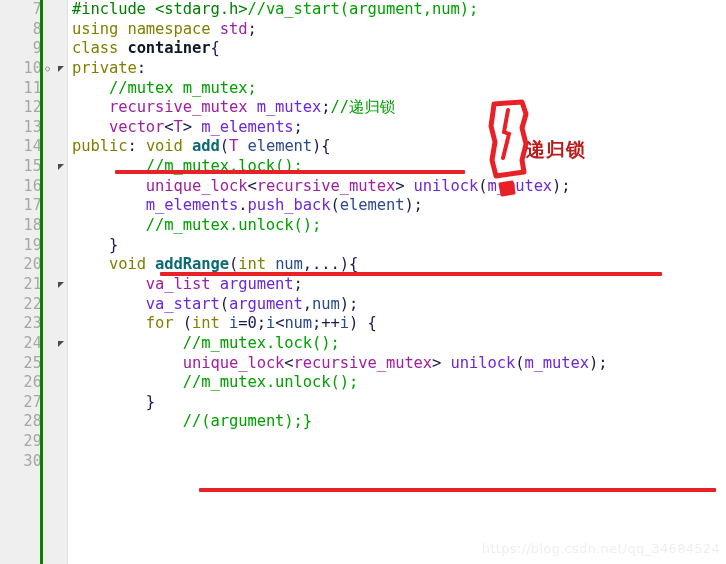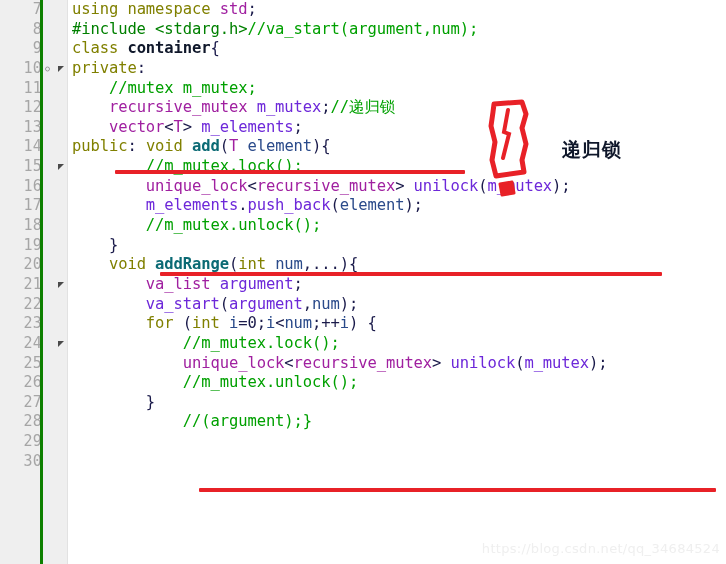--- a/index.html
+++ b/index.html
@@ -130,27 +130,26 @@
     inset: 0;
     pointer-events: none;
   }
   .red-underline {
     position: absolute;
     background: #e82127;
     border-radius: 1px;
   }
   .cn-note {
     position: absolute;
-    color: #0f172a;
+    color: #b91c1c;
     font-family: "DejaVu Sans", "Liberation Sans", sans-serif;
     font-size: 19px;
     font-weight: bold;
     letter-spacing: 1px;
     white-space: nowrap;
-    margin-left: 36px;
   }
   .excl-mark {
     position: absolute;
   }
 
   
   .watermark {
     position: absolute;
     right: 6px;
     bottom: 8px;
@@ -247,22 +246,22 @@
           <div class="gut-row">
             <span class="gut-num">30</span>
           </div>
         </div>
       <div class="change-bar"></div>
       <div class="gutter-edge"></div>
     </div>
 
     <div class="code-area">
       <div class="code-rows" id="code-rows">
+          <div class="code-row"><span class="tok-pre">#include</span><span class="tok-punc"> </span><span class="tok-pre">&lt;stdarg.h&gt;</span><span class="tok-cmt">//va_start(argument,num);</span></div>
           <div class="code-row"><span class="tok-kw">using</span><span class="tok-punc"> </span><span class="tok-kw">namespace</span><span class="tok-punc"> </span><span class="tok-type">std</span><span class="tok-punc">;</span></div>
-          <div class="code-row"><span class="tok-pre">#include</span><span class="tok-punc"> </span><span class="tok-pre">&lt;stdarg.h&gt;</span><span class="tok-cmt">//va_start(argument,num);</span></div>
           <div class="code-row"><span class="tok-kw">class</span><span class="tok-punc"> </span><span class="tok-cls">container</span><span class="tok-punc">{</span></div>
           <div class="code-row"><span class="tok-kw">private</span><span class="tok-punc">:</span></div>
           <div class="code-row"><span class="tok-punc">    </span><span class="tok-cmt">//mutex m_mutex;</span></div>
           <div class="code-row"><span class="tok-punc">    </span><span class="tok-type">recursive_mutex</span><span class="tok-punc"> </span><span class="tok-id">m_mutex</span><span class="tok-punc">;</span><span class="tok-cmt">//递归锁</span></div>
           <div class="code-row"><span class="tok-punc">    </span><span class="tok-type">vector</span><span class="tok-punc">&lt;</span><span class="tok-type">T</span><span class="tok-punc">&gt; </span><span class="tok-id">m_elements</span><span class="tok-punc">;</span></div>
           <div class="code-row"><span class="tok-kw">public</span><span class="tok-punc">: </span><span class="tok-kw">void</span><span class="tok-punc"> </span><span class="tok-fn">add</span><span class="tok-punc">(</span><span class="tok-type">T</span><span class="tok-punc"> </span><span class="tok-var">element</span><span class="tok-punc">){</span></div>
           <div class="code-row"><span class="tok-punc">        </span><span class="tok-cmt">//m_mutex.lock();</span></div>
           <div class="code-row"><span class="tok-punc">        </span><span class="tok-type">unique_lock</span><span class="tok-punc">&lt;</span><span class="tok-type">recursive_mutex</span><span class="tok-punc">&gt; </span><span class="tok-id">unilock</span><span class="tok-punc">(</span><span class="tok-id">m_mutex</span><span class="tok-punc">);</span></div>
           <div class="code-row"><span class="tok-punc">        </span><span class="tok-id">m_elements</span><span class="tok-punc">.</span><span class="tok-id">push_back</span><span class="tok-punc">(</span><span class="tok-var">element</span><span class="tok-punc">);</span></div>
           <div class="code-row"><span class="tok-punc">        </span><span class="tok-cmt">//m_mutex.unlock();</span></div>

